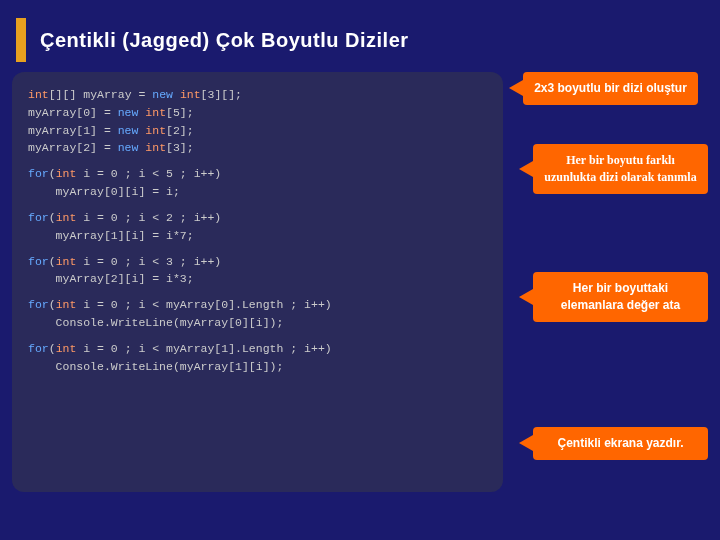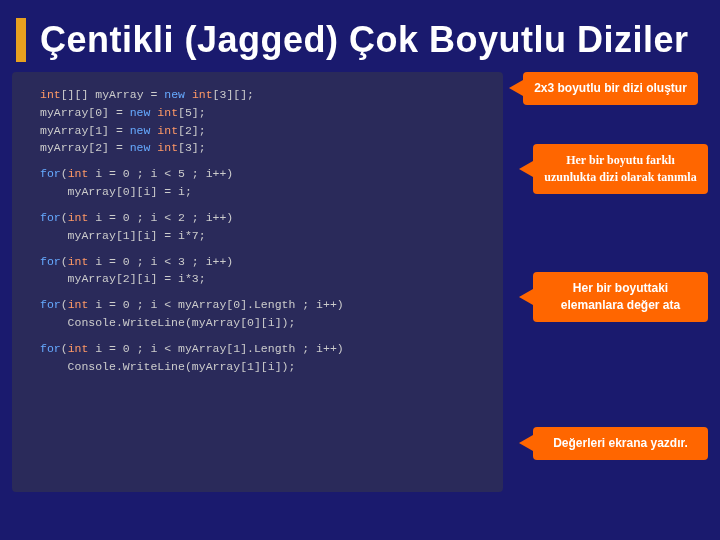--- a/index.html
+++ b/index.html
@@ -28,35 +28,35 @@
     .title-accent {
       width: 10px;
       height: 44px;
       background: #e8a020;
       margin-right: 14px;
       flex-shrink: 0;
     }
 
     .title-text {
       color: #ffffff;
-      font-size: 36px;
+      font-size: 20px;
       font-weight: bold;
       letter-spacing: 0.5px;
     }
 
     .content-area {
       display: flex;
       margin: 0 12px;
       gap: 0;
     }
 
     .code-panel {
       background: #2a2a5a;
-      border-radius: 4px;
-      padding: 14px 28px;
+      border-radius: 12px;
+      padding: 14px 16px;
       flex: 1;
       font-family: 'Courier New', Courier, monospace;
       font-size: 11.5px;
       color: #cccccc;
       line-height: 1.55;
     }
 
     .code-line {
       white-space: pre;
     }
@@ -146,17 +146,17 @@
         <span>Her bir boyutu farklı uzunlukta dizi olarak tanımla</span>
       </div>
 
       <div class="annotation-box" style="top: 200px; right: 0px; width: 175px;">
         <div class="arrow-left"></div>
         <span>Her bir boyuttaki elemanlara değer ata</span>
       </div>
 
       <div class="annotation-box" style="top: 355px; right: 0px; width: 175px;">
         <div class="arrow-left"></div>
-        <span>Değerleri ekrana yazdır.</span>
+        <span>Çentikli ekrana yazdır.</span>
       </div>
     </div>
   </div>
 </div>
 
 </body></html>

